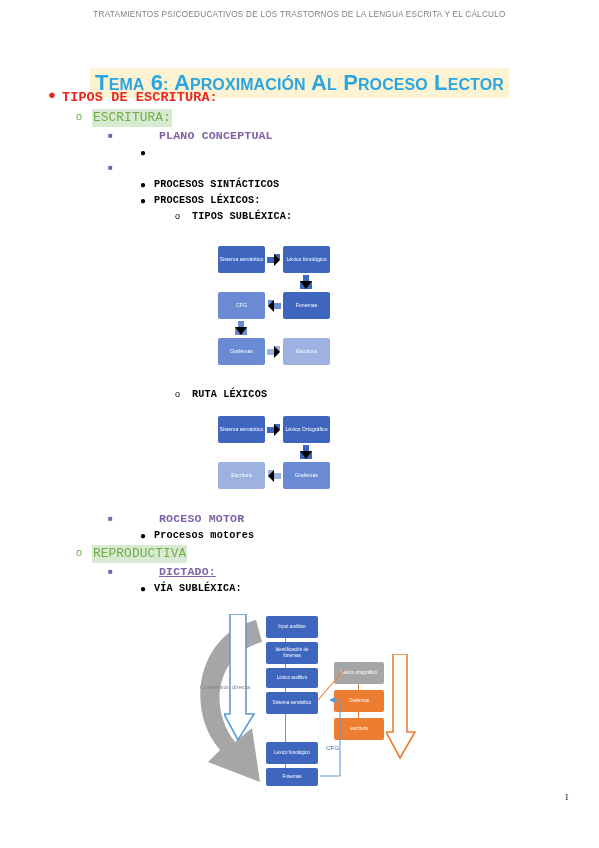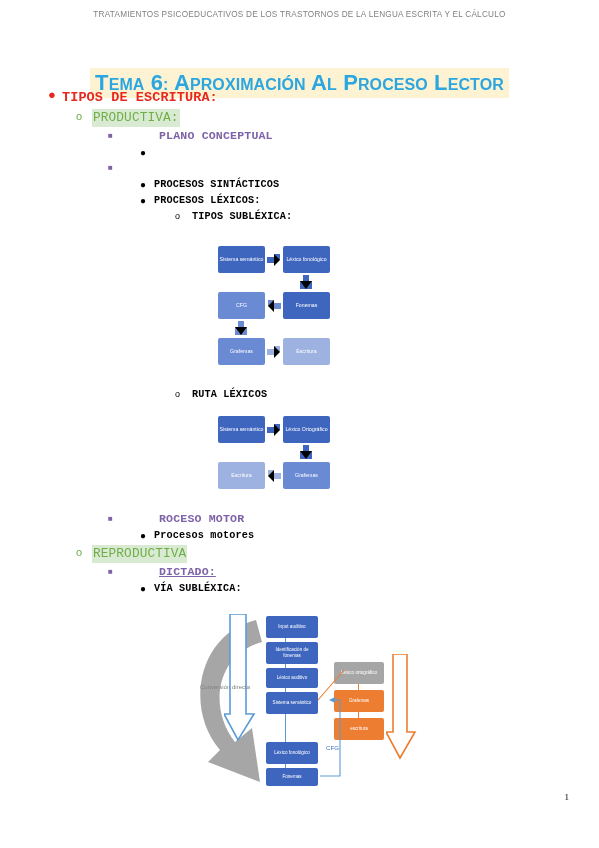--- a/index.html
+++ b/index.html
@@ -140,21 +140,21 @@
 
   <div class="outline">
 
     <div class="row l1">
       <span class="bul">●</span>
       <span class="txt">TIPOS DE ESCRITURA:</span>
     </div>
 
     <div class="row l2">
       <span class="bul">o</span>
-      <span class="txt hl-green">PRODUCTIVA:</span>
+      <span class="txt hl-green">ESCRITURA:</span>
     </div>
 
     <div class="row l3">
       <span class="bul">■</span>
       <span class="txt">PLANO CONCEPTUAL</span>
     </div>
 
     <div class="row l4">
       <span class="bul">●</span>
     </div>

